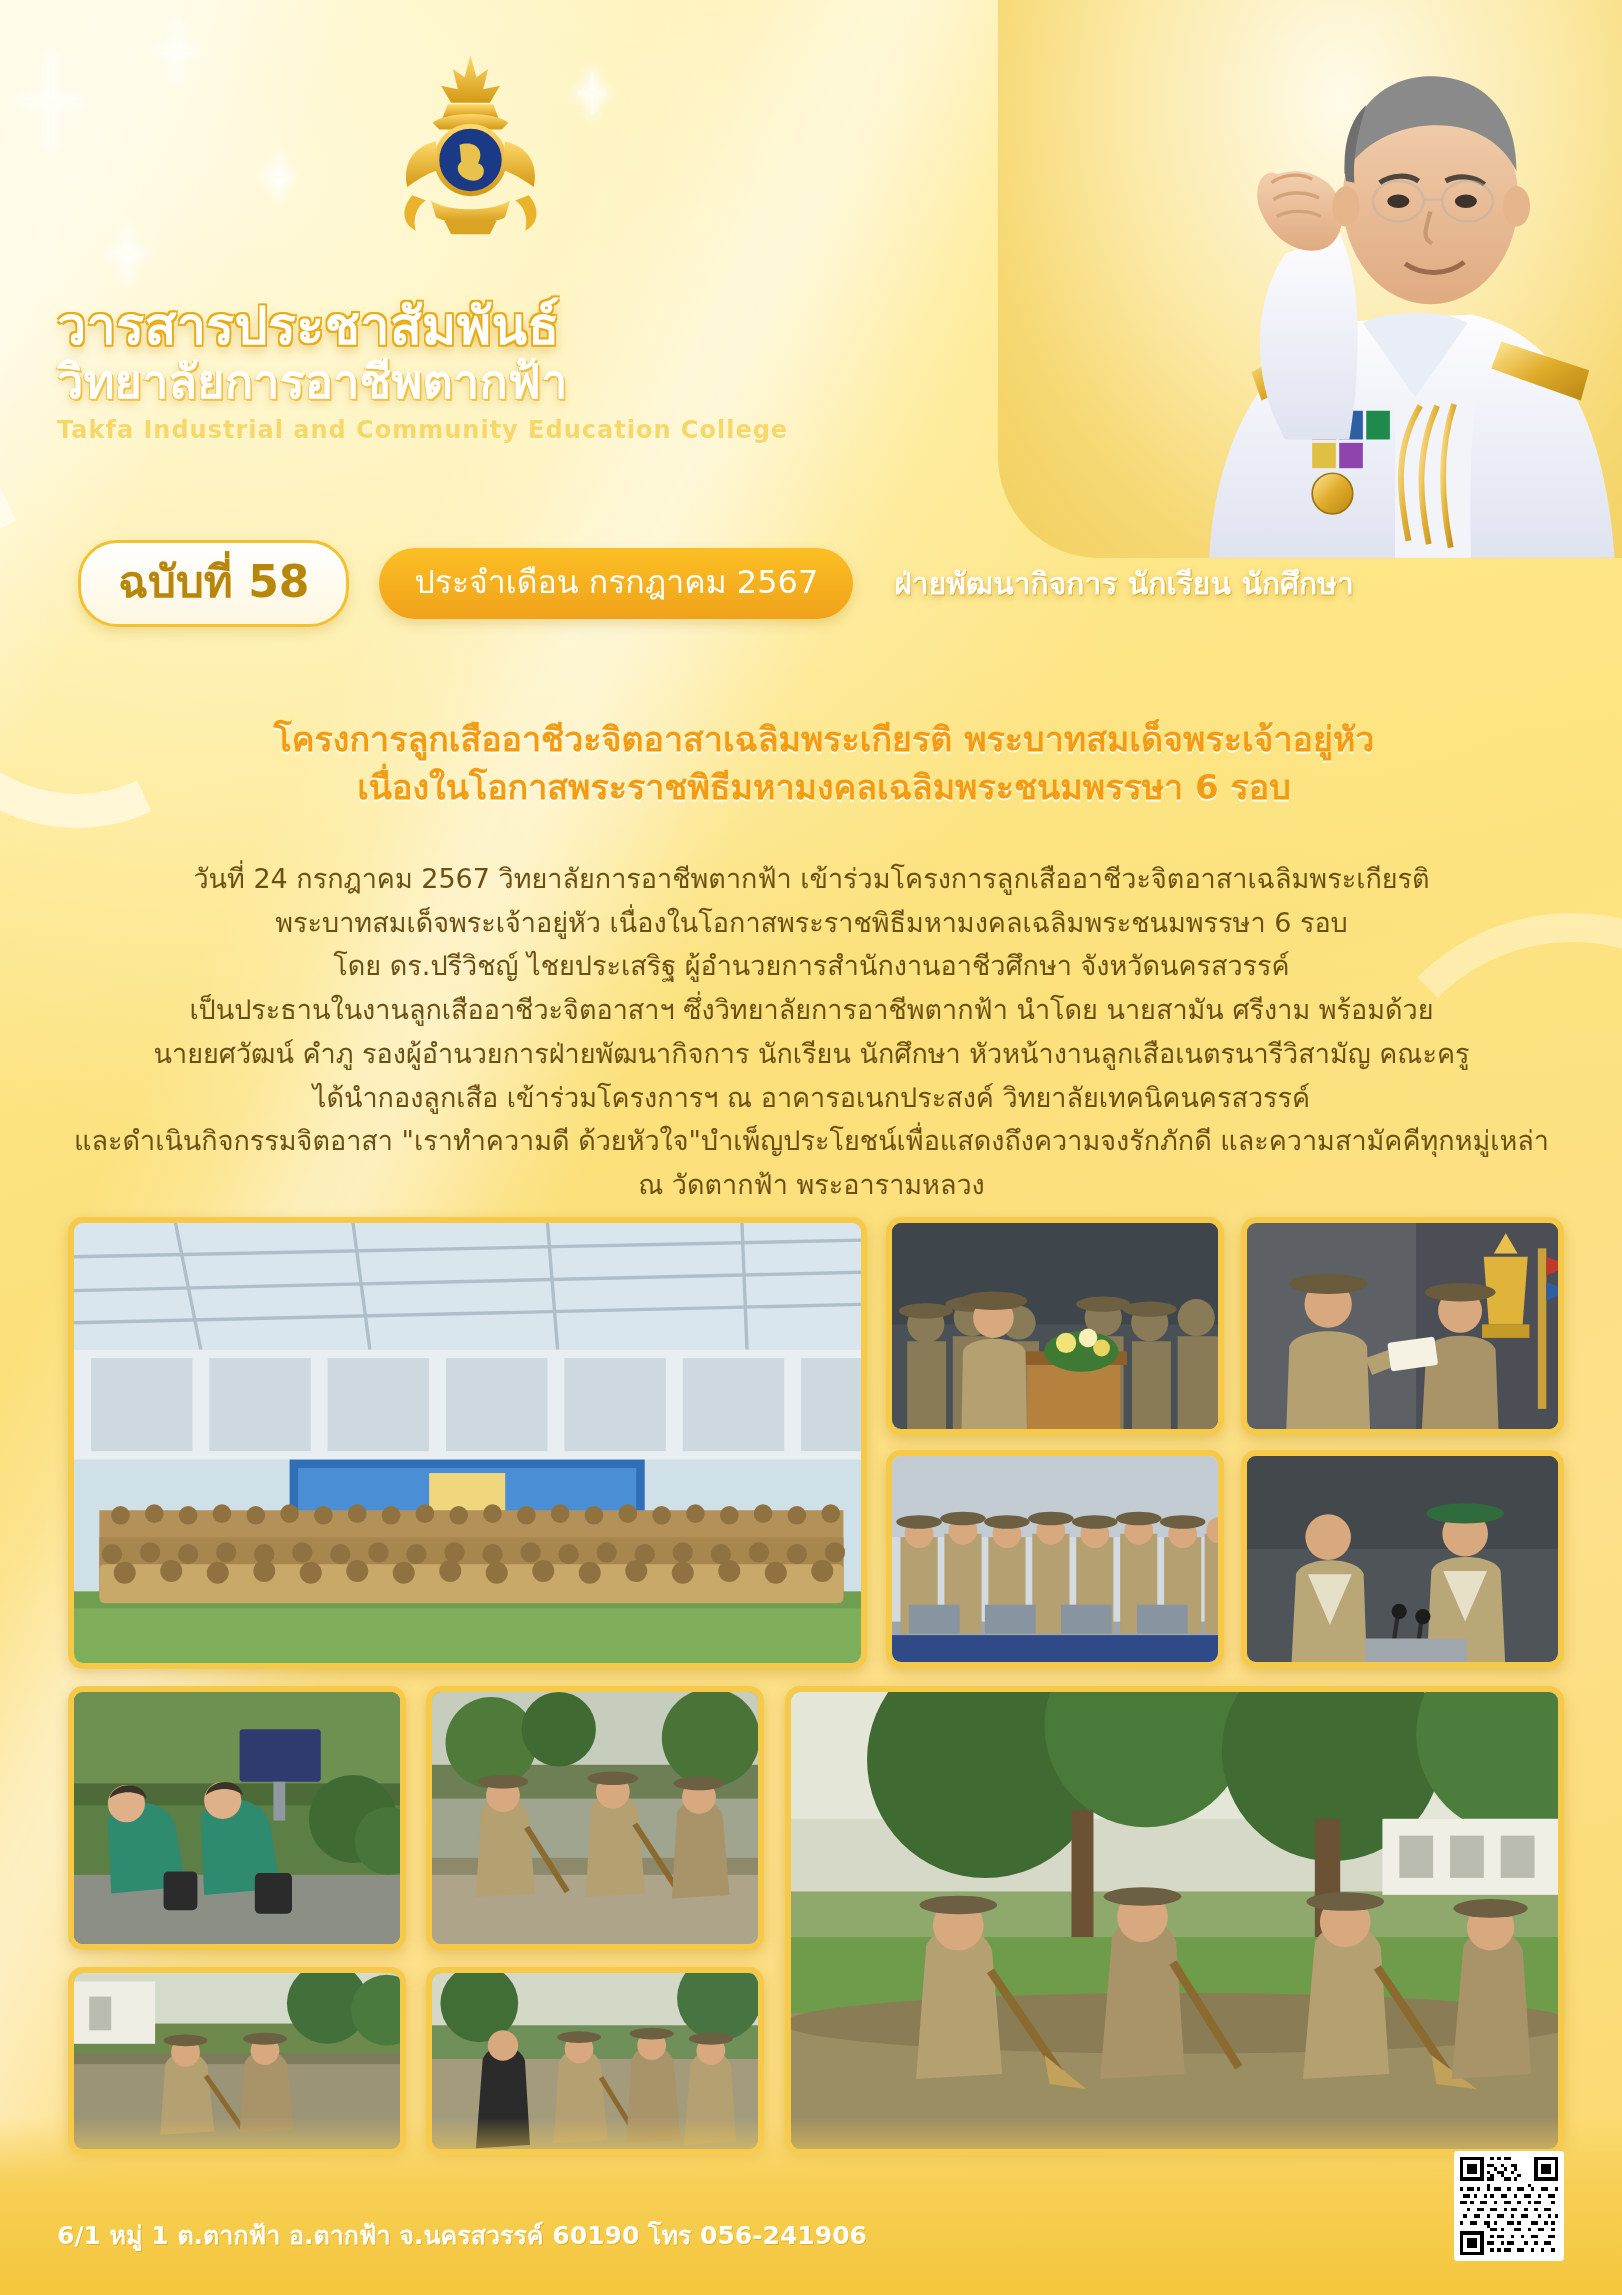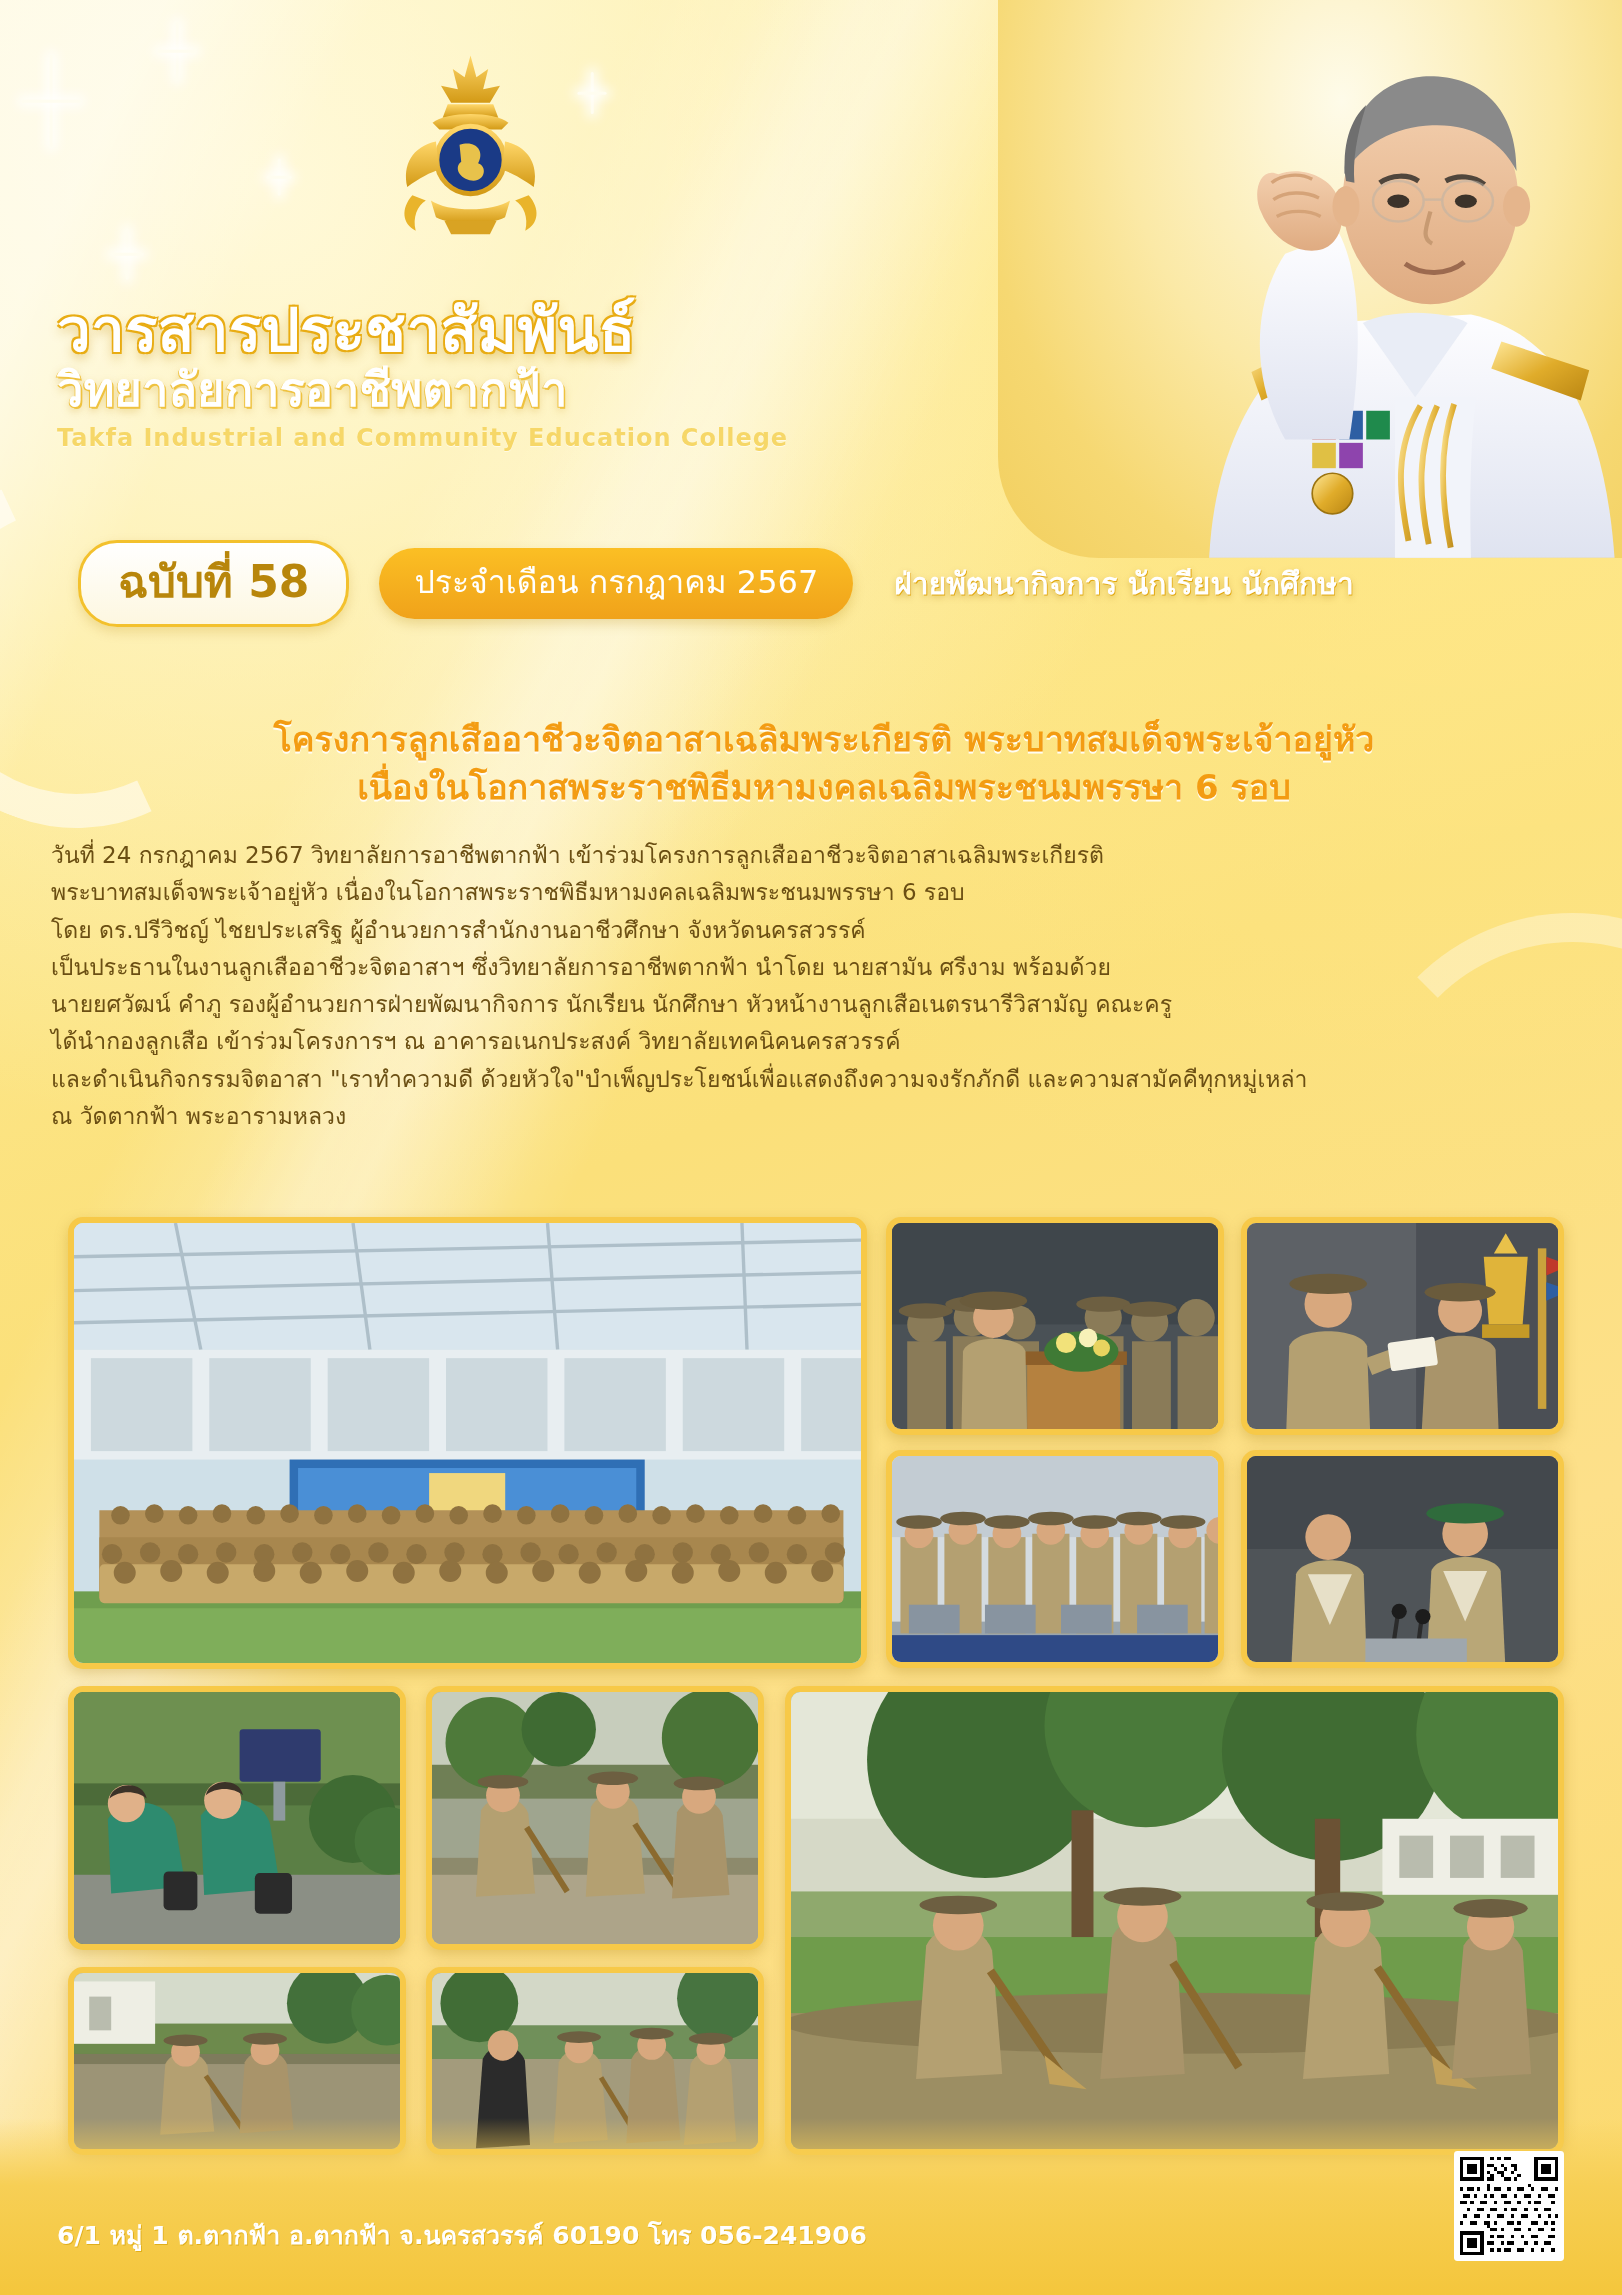--- a/index.html
+++ b/index.html
@@ -54,21 +54,21 @@
     position: absolute;
     left: 382px; top: 52px;
     width: 177px; height: 194px;
   }
   .title-block {
     position: absolute;
     left: 57px; top: 300px;
     width: 947px;
   }
   .journal-title {
-    font-size: 60px;
+    font-size: 52px;
     font-weight: 700;
     color: #ffffff;
     letter-spacing: 0.4px;
     line-height: 1.0;
     text-shadow:
       0 0 1.7px #e6a100,
       1.7px 1.7px 0 #e9ae16,
       -1.7px 1.7px 0 #e9ae16,
       1.7px -1.7px 0 #e9ae16,
       -1.7px -1.7px 0 #e9ae16,
@@ -155,23 +155,24 @@
     font-weight: 700;
     line-height: 1.42;
     text-shadow: 0 1.7px 0 rgba(255,255,255,0.9);
     margin-top: 39px;
   }
   .headline .l2 { display: block; }
 
   
   .body-text {
     position: absolute;
-    left: 51px; right: 51px; top: 837px;
+    left: 51px; right: 51px; top: 857px;
+    text-align: center;
     color: #6b4f13;
-    font-size: 23px;
+    font-size: 27px;
     line-height: 1.62;
   }
   .body-text p { margin: 0; }
 
   
   .photos { position: absolute; left: 68px; top: 1217px; width: 1496px; }
   .ph {
     position: absolute;
     border: 6px solid #f7c948;
     border-radius: 15px;

